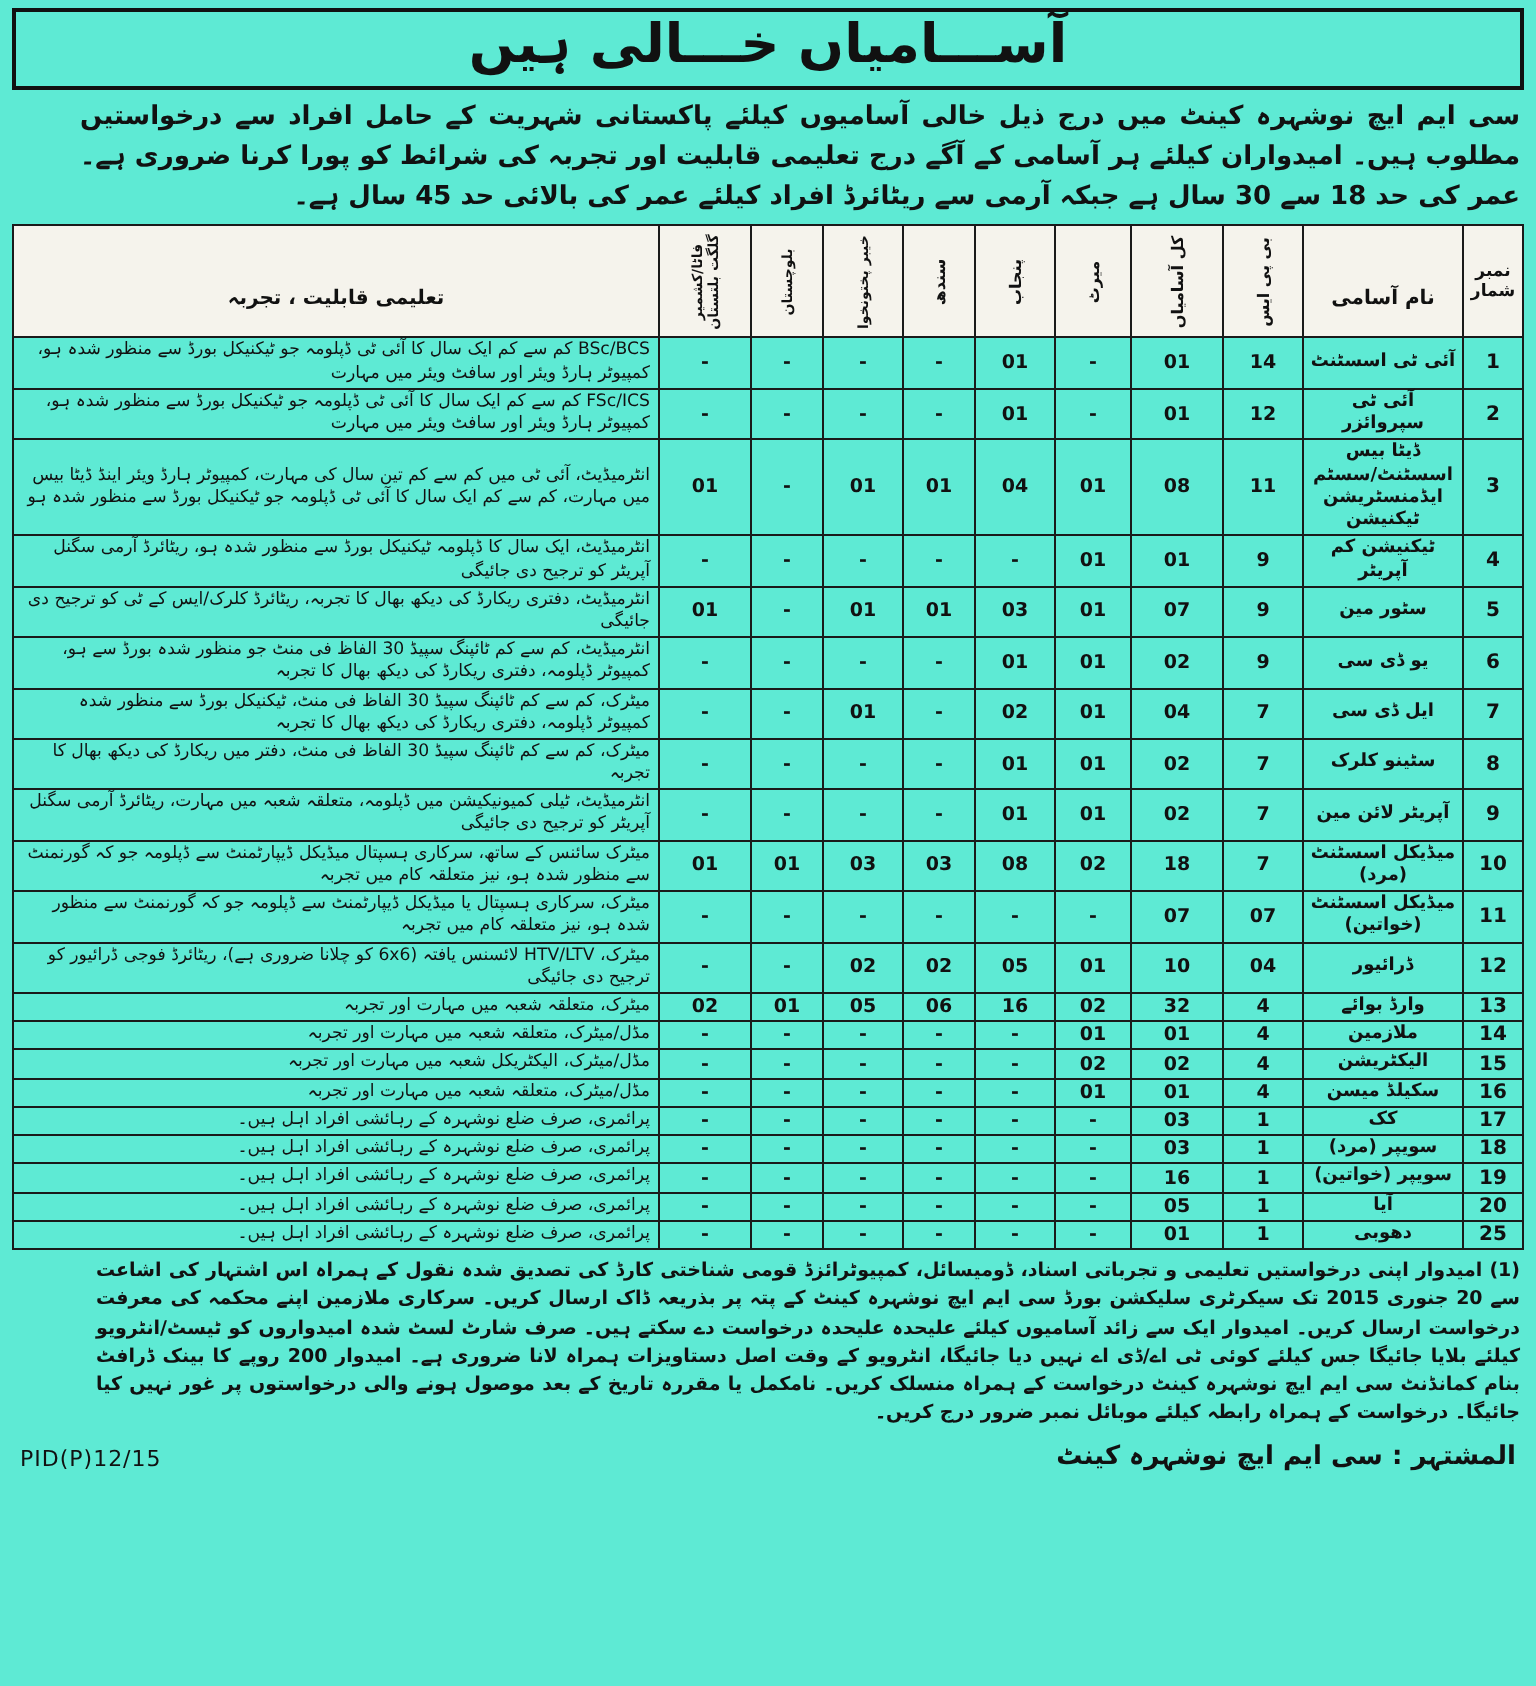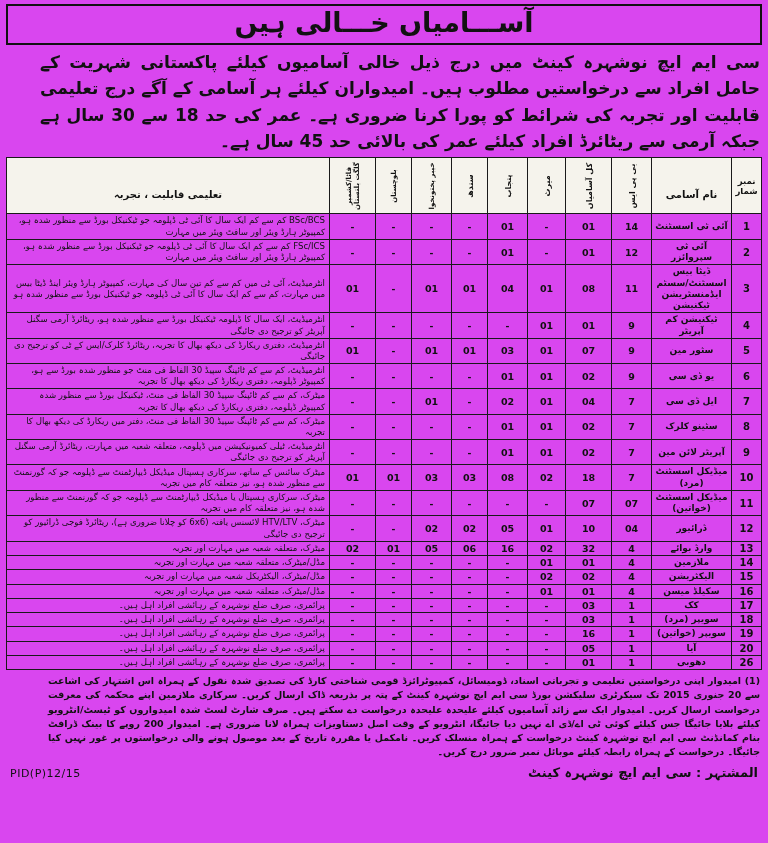--- a/index.html
+++ b/index.html
@@ -1,32 +1,32 @@
 <!DOCTYPE html>
 <html lang="ur" dir="rtl"><head>
 <meta charset="utf-8">
 <style>
   html,body{margin:0;padding:0;background:#dcdad4;}
   .page{
     width:768px;height:843px;box-sizing:border-box;
-    background:#d946ef;color:#111;
+    background:#5eead4;color:#111;
     padding:4px 6px;direction:rtl;overflow:hidden;
     font-family:"DejaVu Sans",sans-serif;
   }
   .title-box{
     border:2px solid #111;
     text-align:center;
     padding:1px 0 5px;
     margin-bottom:3px;
   }
   .title{
     font-size:27px;font-weight:bold;letter-spacing:2px;line-height:1.15;
   }
   .intro{
-    font-size:17px;font-weight:700;text-align:justify;line-height:1.55;
+    font-size:13px;font-weight:700;text-align:justify;line-height:1.55;
     padding:1px 2px 3px;
     margin-left:32px;
   }
   table{width:100%;border-collapse:collapse;table-layout:fixed;}
   th,td{border:1px solid #1a1a1a;box-sizing:border-box;}
   th{height:56px;position:relative;padding:0;font-weight:bold;background:#f5f3ec;}
   .hlabel{display:block;text-align:center;font-size:8.5px;line-height:1.2;padding:2px 1px;}
   .hlabel.big{font-size:10px;padding-top:20px;}
   .vlabel{
     position:absolute;top:50%;left:50%;
@@ -369,21 +369,21 @@
         <td class="num">05</td>
         <td class="num">-</td>
         <td class="num">-</td>
         <td class="num">-</td>
         <td class="num">-</td>
         <td class="num">-</td>
         <td class="num">-</td>
         <td class="qual">پرائمری، صرف ضلع نوشہرہ کے رہائشی افراد اہل ہیں۔</td>
       </tr>
         <tr>
-        <td class="sn">26</td>
+        <td class="sn">25</td>
         <td class="name">دھوبی</td>
         <td class="num">1</td>
         <td class="num">01</td>
         <td class="num">-</td>
         <td class="num">-</td>
         <td class="num">-</td>
         <td class="num">-</td>
         <td class="num">-</td>
         <td class="num">-</td>
         <td class="qual">پرائمری، صرف ضلع نوشہرہ کے رہائشی افراد اہل ہیں۔</td>

